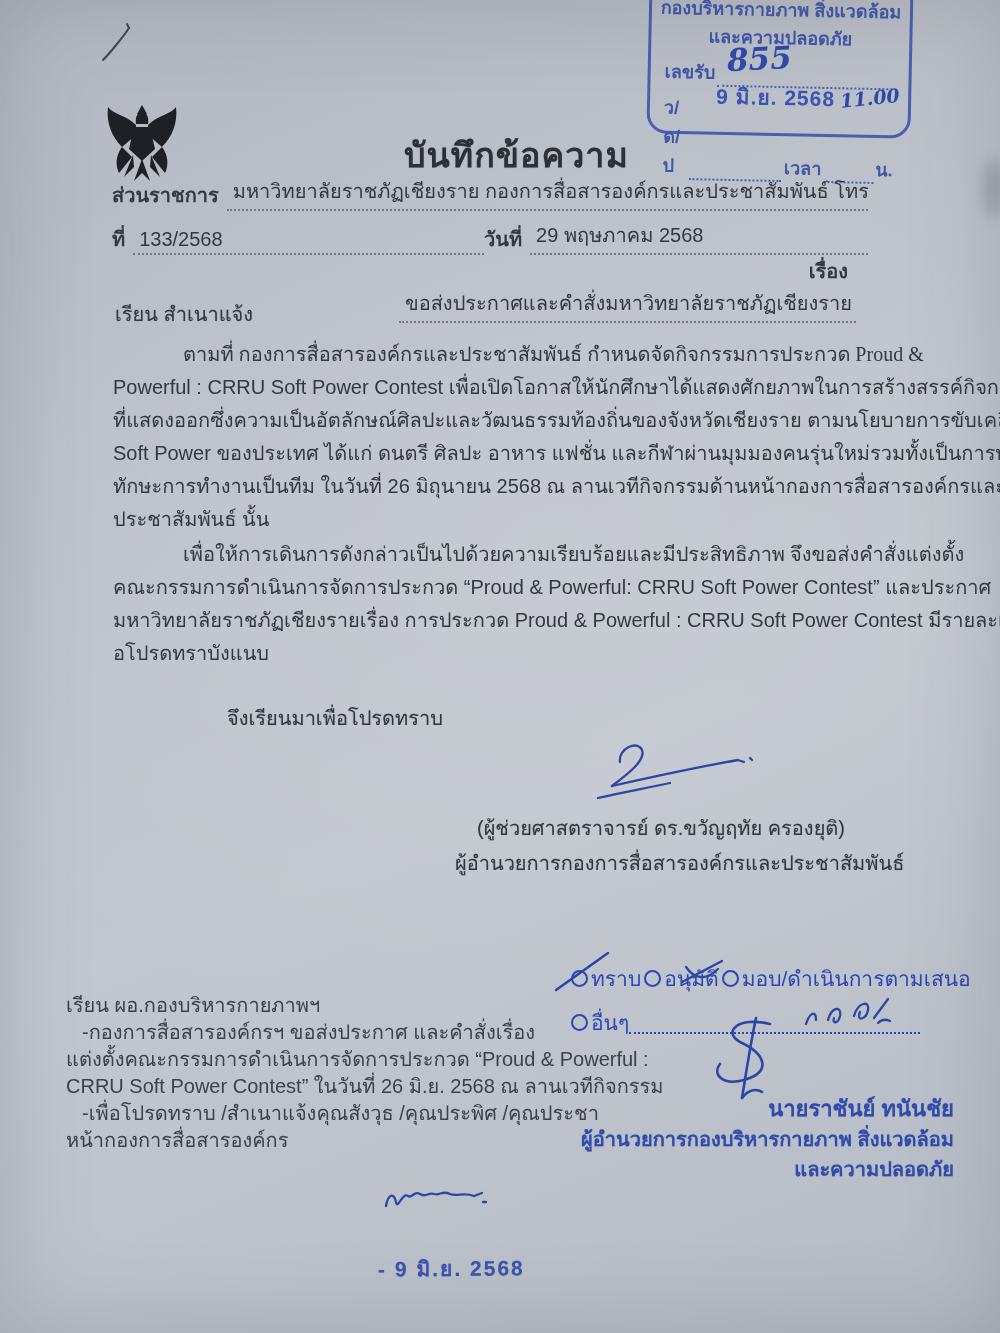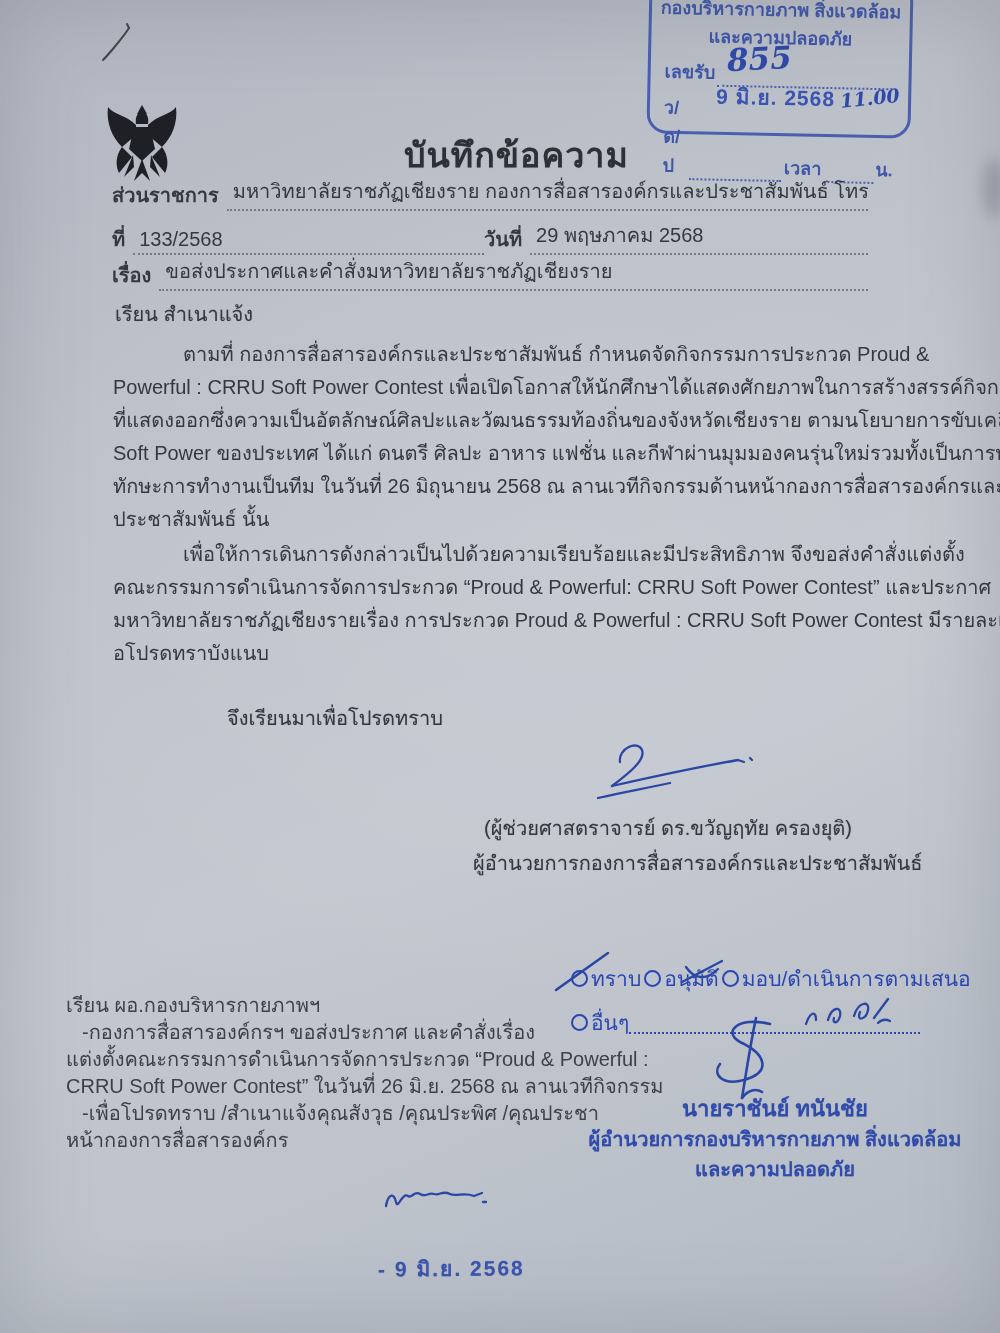--- a/index.html
+++ b/index.html
@@ -17,39 +17,39 @@
   }
   .t { position:absolute; white-space:nowrap; text-shadow:0 0 1px rgba(52,56,63,0.30); }
   .b { font-weight:bold; }
   .title { font-size:34px; font-weight:bold; letter-spacing:1px; color:#2d3137; }
   .body20 { font-size:20px; }
   .mrow { position:absolute; display:flex; align-items:flex-end; font-size:20px; }
   .mrow .lbl { font-weight:bold; margin-right:8px; white-space:nowrap; }
   .fill { flex:1 1 auto; border-bottom:2px dotted #757a82; padding:0 4px 2px 6px; white-space:nowrap; overflow:hidden; }
   .pair { display:flex; align-items:flex-end; }
   .bodyline { height:33px; line-height:33px; font-size:20px; white-space:nowrap; }
-  .indent { padding-left:70px; }
+  .indent { padding-left:70px;font-family:Liberation Serif, serif; }
   .stamp-box {
     position:absolute; left:648px; top:-20px; width:258px; height:150px;
     border:3px solid #4a5fb0; border-radius:20px; transform:rotate(1.2deg);
     color:#4056a8;
   }
   .stamp-box .c { position:absolute; left:0; right:0; text-align:center; font-size:18px; font-weight:bold; }
   .srow { position:absolute; left:14px; right:14px; display:flex; align-items:flex-end; font-size:18px; font-weight:bold; }
   .sfill { flex:1 1 auto; border-bottom:2.5px dotted #4a5fb0; margin:0 2px; }
   .sfill.w92 { flex:0 0 92px; } .sfill.w52 { flex:0 0 50px; }
   .hand { font-family:"DejaVu Serif",serif; font-style:italic; color:#2e4aa8; }
   .stampfont { font-weight:bold; letter-spacing:1px; color:#3a54b2; }
   .actrow { position:absolute; display:flex; align-items:center; font-size:21px; font-weight:normal; color:#2a46b4; }
   .circ { display:inline-block; width:13px; height:13px; border:2px solid #2a46b4; border-radius:50%; margin:0 3px; flex:0 0 auto; }
   .dotfill { border-bottom:2.5px dotted #2a46b4; height:1em; }
   .routing { position:absolute; left:66px; top:992px; font-size:20px; line-height:27px; color:#3d4148; }
   .routing .rl { white-space:nowrap; }
   .routing .dash { padding-left:16px; }
-  .center { text-align:center;margin-left:18px; }
+  .center { text-align:right; }
   svg.inkstroke path { fill:none; stroke:#2b47a5; stroke-width:2.3; stroke-linecap:round; stroke-linejoin:round; }
   .smudge { position:absolute; right:-6px; top:158px; width:24px; height:60px; background:#7d828d; opacity:.45; filter:blur(7px); border-radius:50%; }
 </style>
 </head>
 <body>
 
 <div class="page">
 
   <svg class="inkstroke" style="position:absolute;left:100px;top:22px;" width="36" height="42" viewBox="0 0 36 42">
     <path d="M3 38 C9 32 24 14 29 6" style="stroke:#42464d;stroke-width:2"></path>
@@ -99,21 +99,21 @@
   <div class="mrow" style="left:112px;top:219px;width:756px;">
     <span class="pair" style="flex:0 0 372px;">
       <span class="lbl">ที่</span>
       <span class="fill">133/2568</span>
     </span>
     <span class="pair" style="flex:1 1 auto;">
       <span class="lbl">วันที่</span>
       <span class="fill">29 พฤษภาคม 2568</span>
     </span>
   </div>
-  <div class="mrow" style="left:112px;top:255px;width:756px;">
+  <div class="mrow" style="left:100px;top:255px;width:756px;flex-direction:column;">
     <span class="lbl">เรื่อง</span>
     <span class="fill">ขอส่งประกาศและคำสั่งมหาวิทยาลัยราชภัฏเชียงราย</span>
   </div>
 
   <div class="t body20" style="left:115px;top:298px;">เรียน  สำเนาแจ้ง</div>
 
   <div style="position:absolute;left:113px;top:338px;width:775px;">
     <div class="bodyline indent">ตามที่ กองการสื่อสารองค์กรและประชาสัมพันธ์ กำหนดจัดกิจกรรมการประกวด Proud &amp;</div>
     <div class="bodyline">Powerful : CRRU Soft Power Contest เพื่อเปิดโอกาสให้นักศึกษาได้แสดงศักยภาพในการสร้างสรรค์กิจกรรม</div>
     <div class="bodyline">ที่แสดงออกซึ่งความเป็นอัตลักษณ์ศิลปะและวัฒนธรรมท้องถิ่นของจังหวัดเชียงราย ตามนโยบายการขับเคลื่อน</div>

